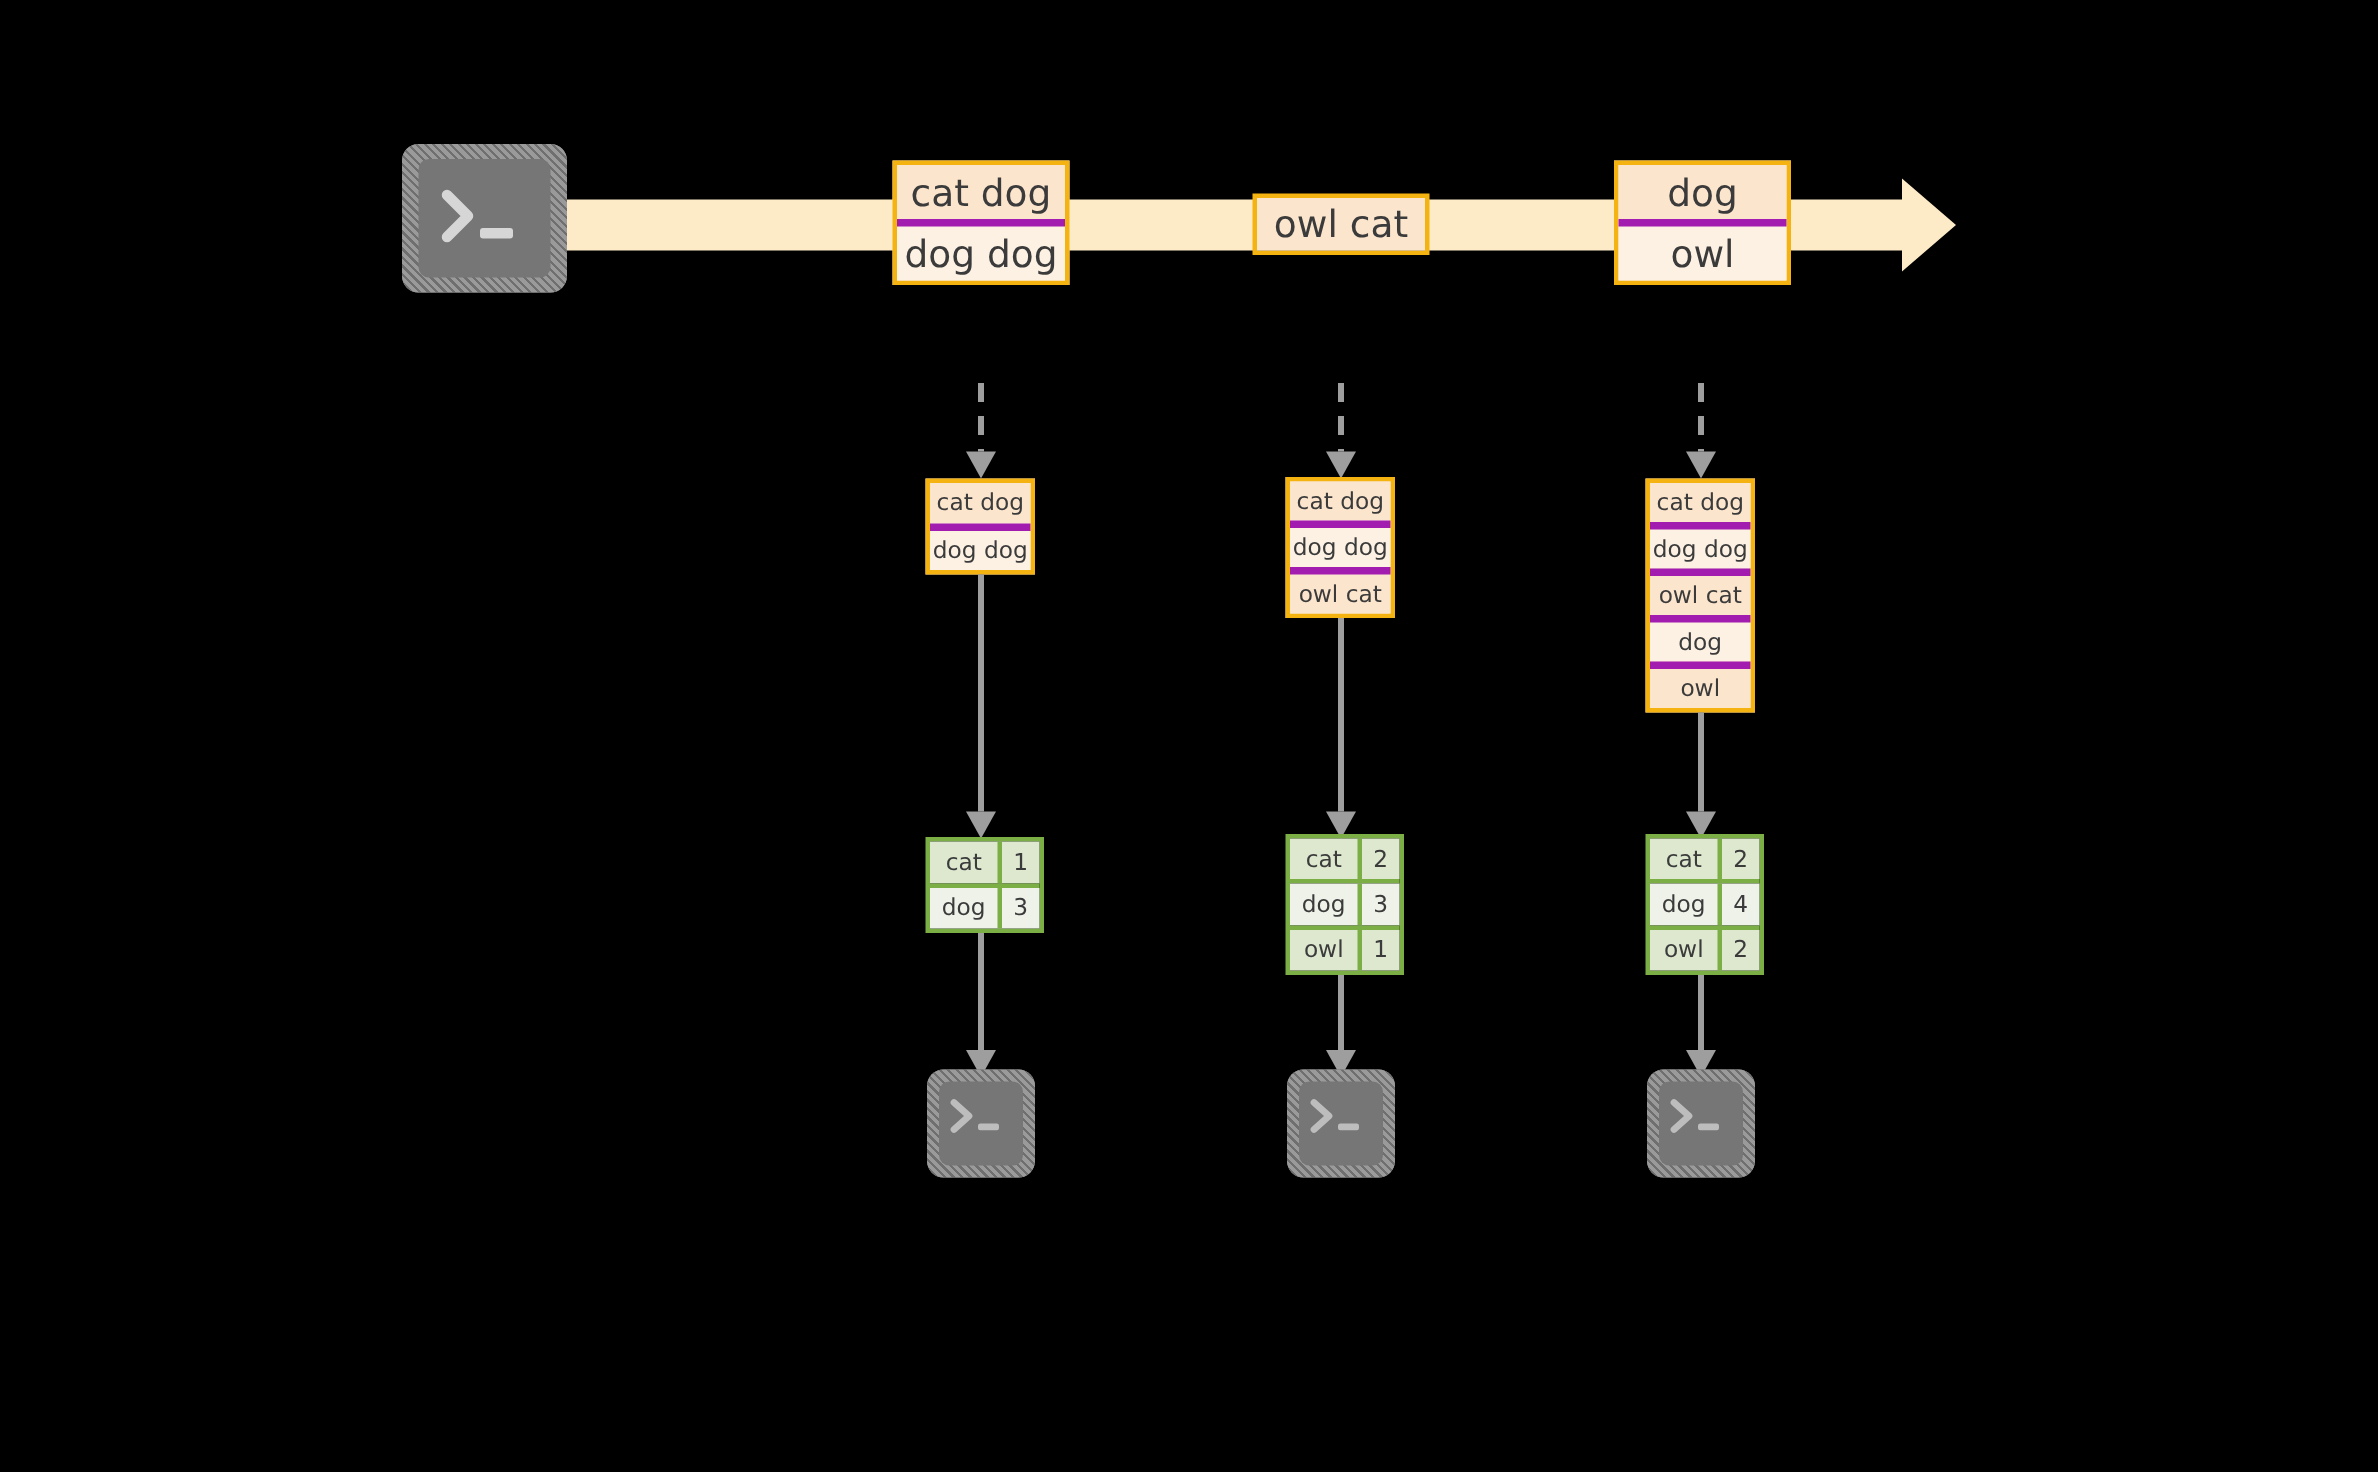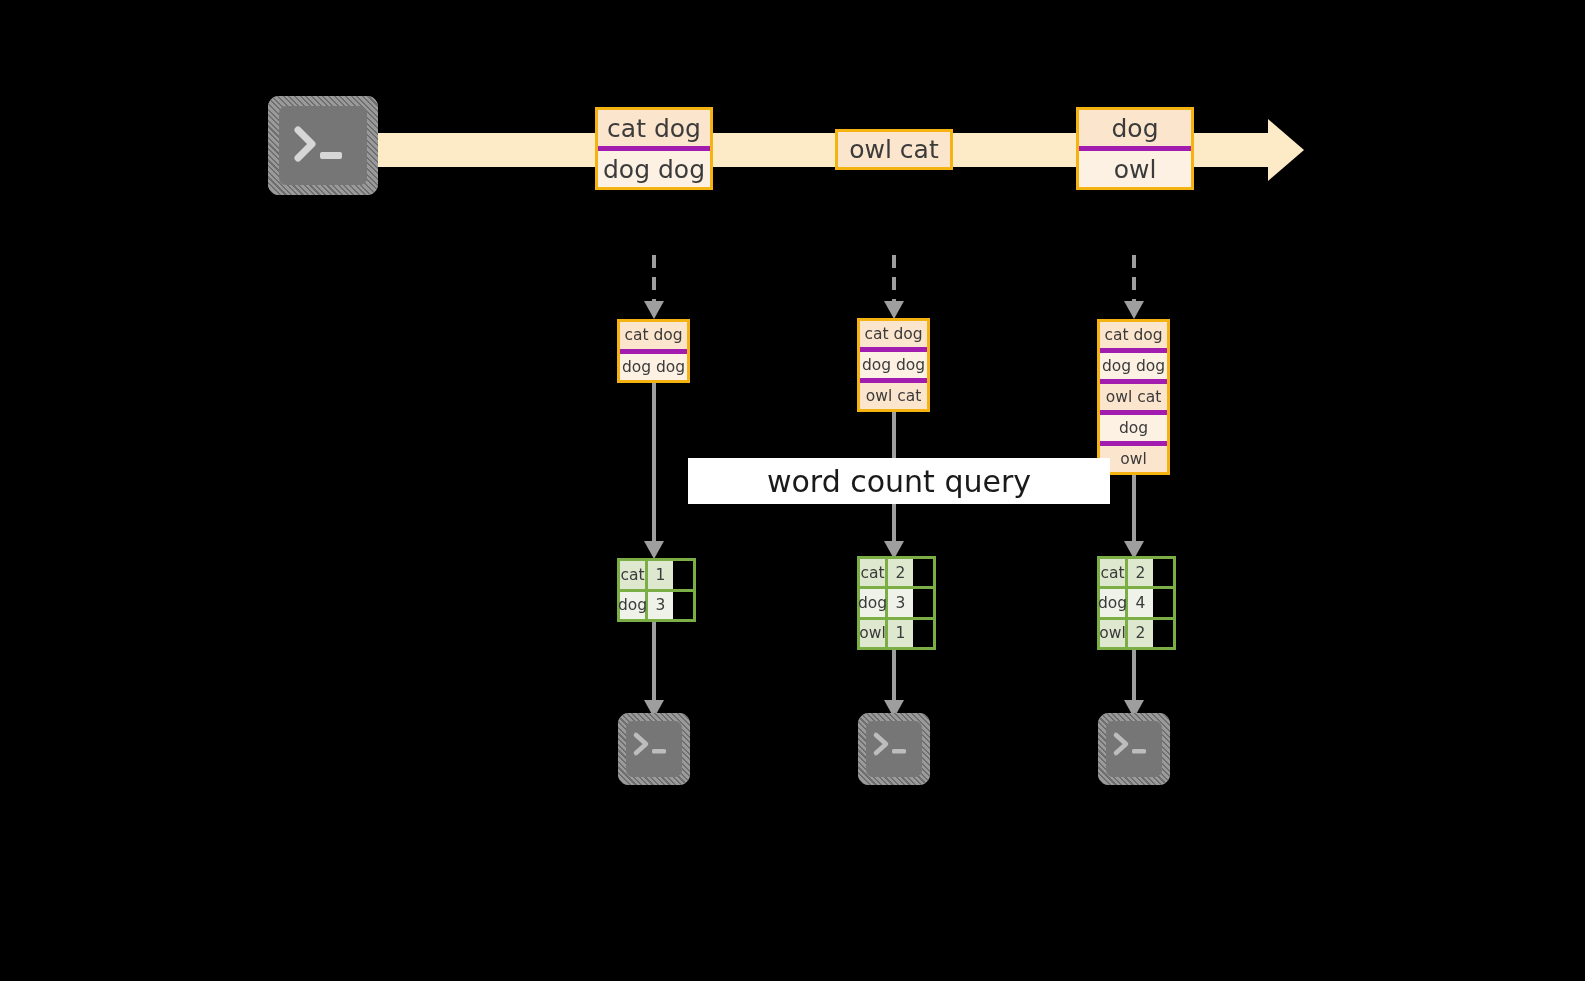--- a/index.html
+++ b/index.html
@@ -93,21 +93,21 @@
   .gbox .grow:first-child { border-top: none; }
   .gbox .grow.shadeA .gc { background: #dde8cf; }
   .gbox .grow.shadeB .gc { background: #eef2e9; }
   .gbox .gc {
     display: flex;
     align-items: center;
     justify-content: center;
     font-size: 15.5px;
     color: #3b3b3b;
   }
-  .gbox .gc.key { width: 28px; border-right: 3px solid #7bae45; }
+  .gbox .gc.key { width: 48px; border-right: 3px solid #7bae45; }
   .gbox .gc.val { width: 25px; }
 
   
   .conn { position: absolute; }
   .conn .shaft {
     position: absolute;
     left: 0; top: 0;
     width: 4px;
     background: #9e9e9e;
   }
@@ -207,21 +207,20 @@
   </div>
   <div class="conn" style="left:892px; top:412px; width:4px; height:147px;">
     <div class="shaft" style="height:129px;"></div>
     <div class="head" style="top:129px;"></div>
   </div>
   <div class="conn" style="left:1132px; top:475px; width:4px; height:84px;">
     <div class="shaft" style="height:66px;"></div>
     <div class="head" style="top:66px;"></div>
   </div>
 
-  <div class="qlabel" style="left:688px; top:458px; width:422px; height:46px;">word count query</div>
 
   <div class="gbox" style="left:617px; top:558px; width:79px; height:64px;">
     <div class="grow shadeA">
       <div class="gc key">cat</div>
       <div class="gc val">1</div>
     </div>
     <div class="grow shadeB">
       <div class="gc key">dog</div>
       <div class="gc val">3</div>
     </div>

